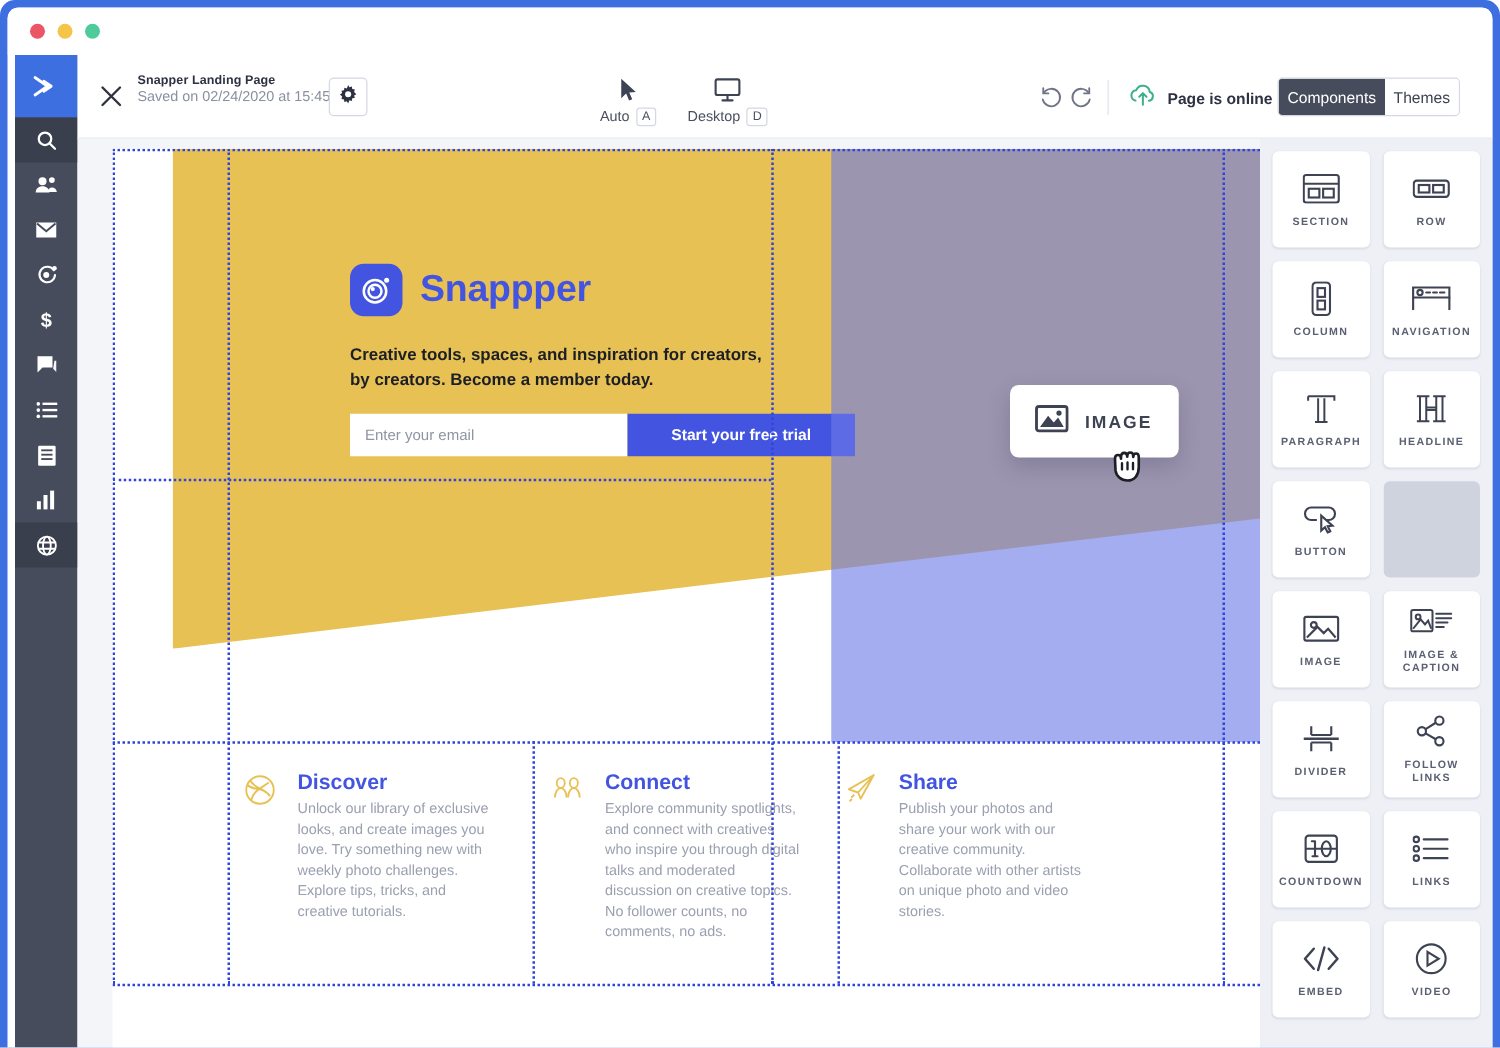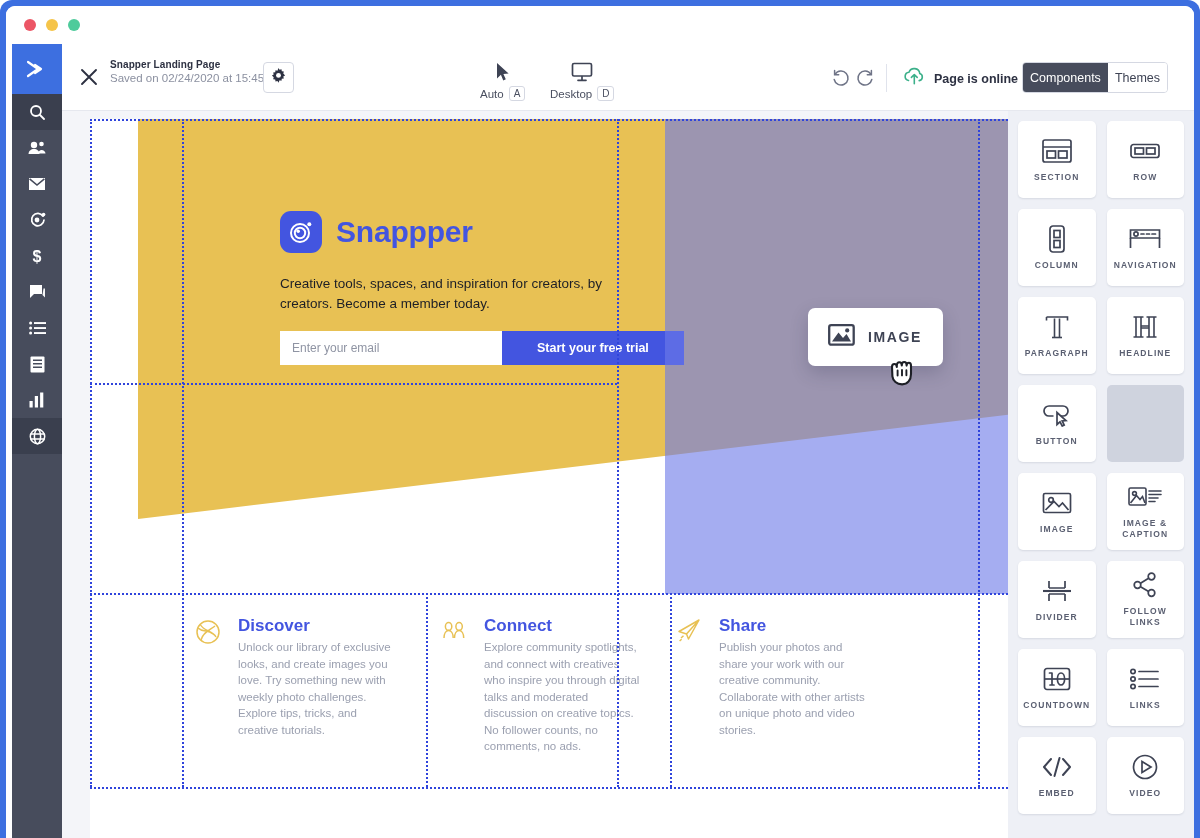--- a/index.html
+++ b/index.html
@@ -169,21 +169,21 @@
     width: 42px; height: 42px; border-radius: 11px;
     background: #4355e0;
     display: flex; align-items: center; justify-content: center;
   }
   #brand-name {
     font-size: 30px; font-weight: 700; color: #4355e0; letter-spacing: -.2px;
   }
   #hero-tagline {
     position: absolute; left: 142px; top: 155px;
     width: 345px;
-    font-size: 13.5px; line-height: 20px; font-weight: 400; color: #1d1f26;
+    font-size: 13.5px; line-height: 20px; font-weight: 700; color: #1d1f26;
   }
   #signup-form {
     position: absolute; left: 142px; top: 212px;
     display: flex;
   }
   #email-input {
     width: 222px; height: 34px;
     border: none; outline: none; background: #ffffff;
     font-size: 12px; color: #30333f;
     padding: 0 12px;

